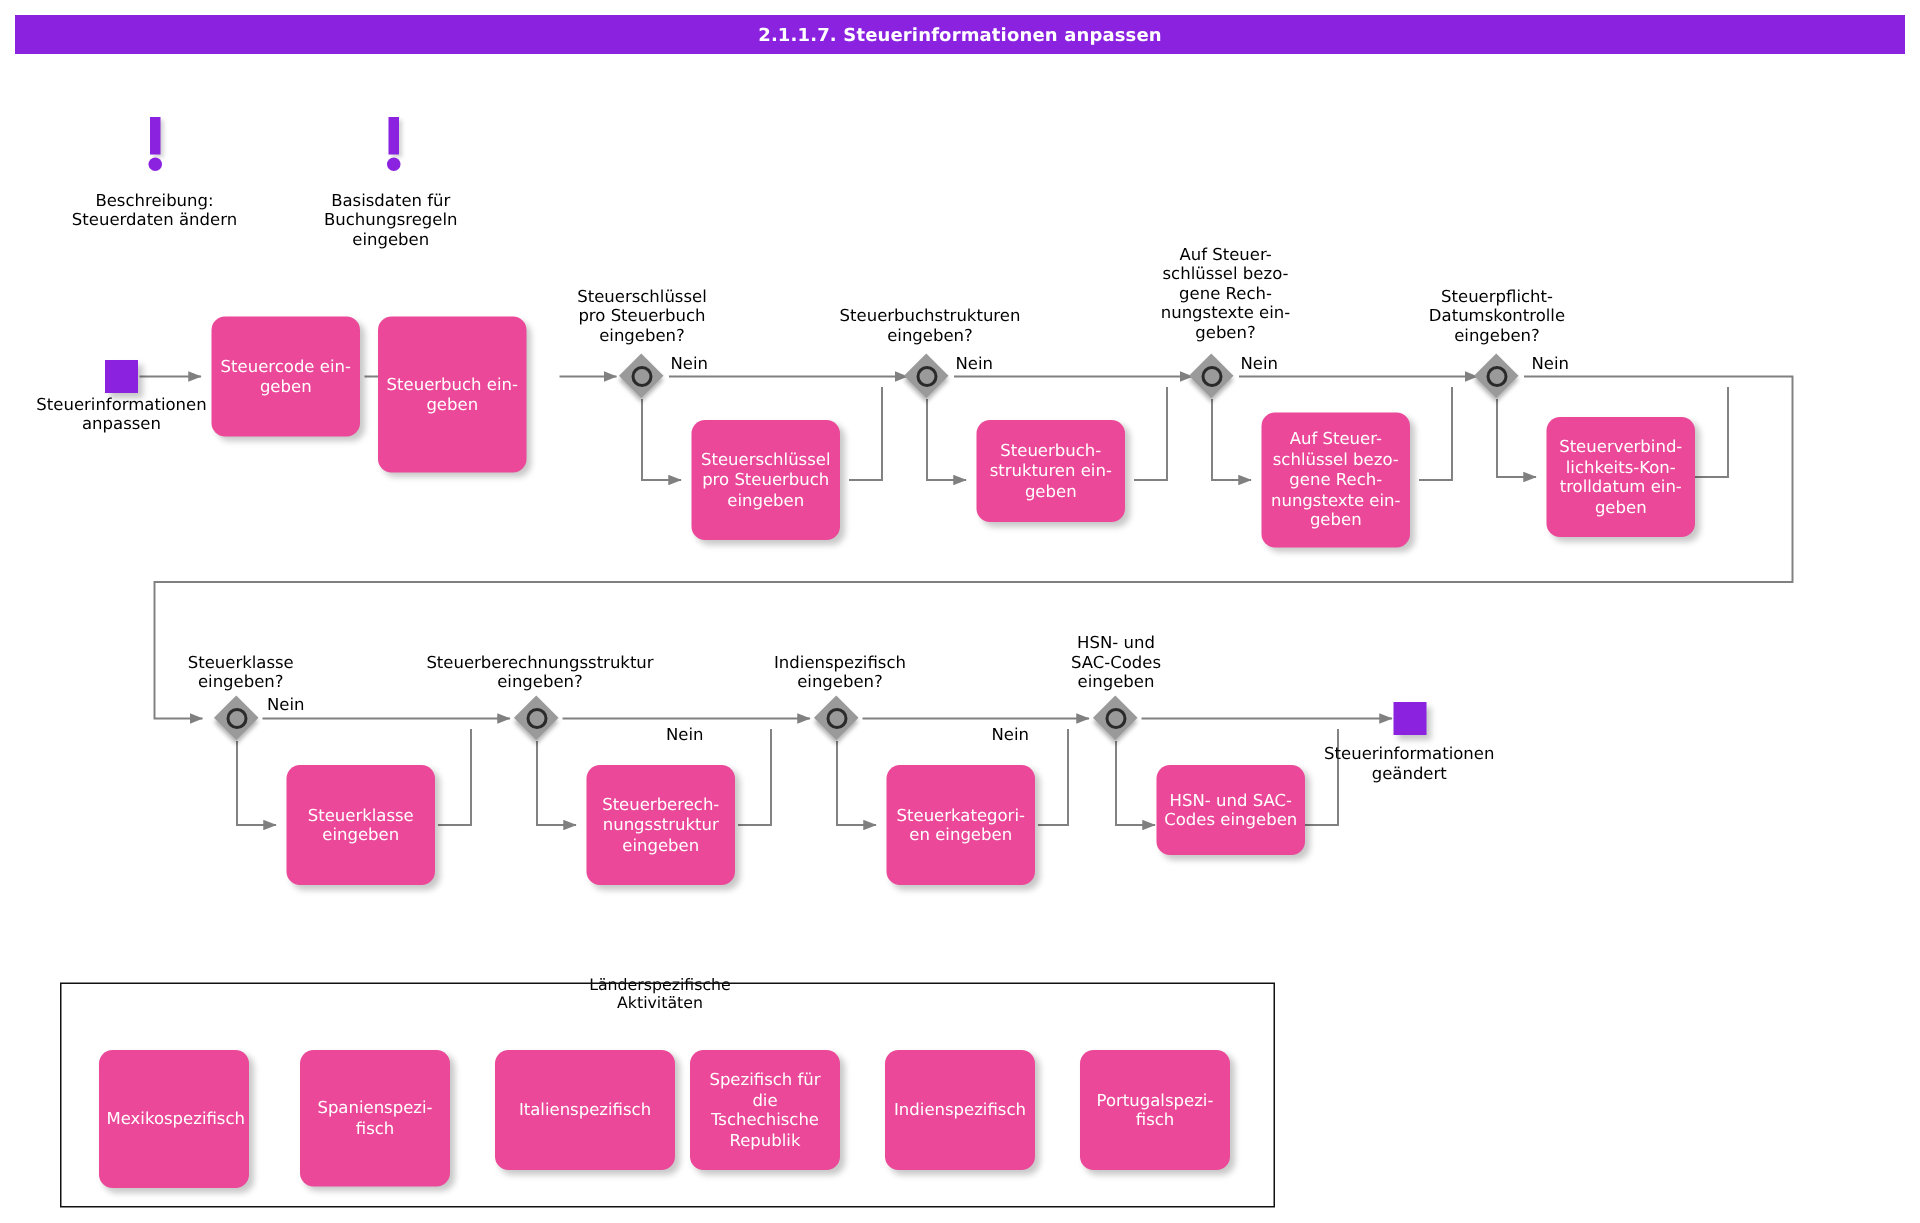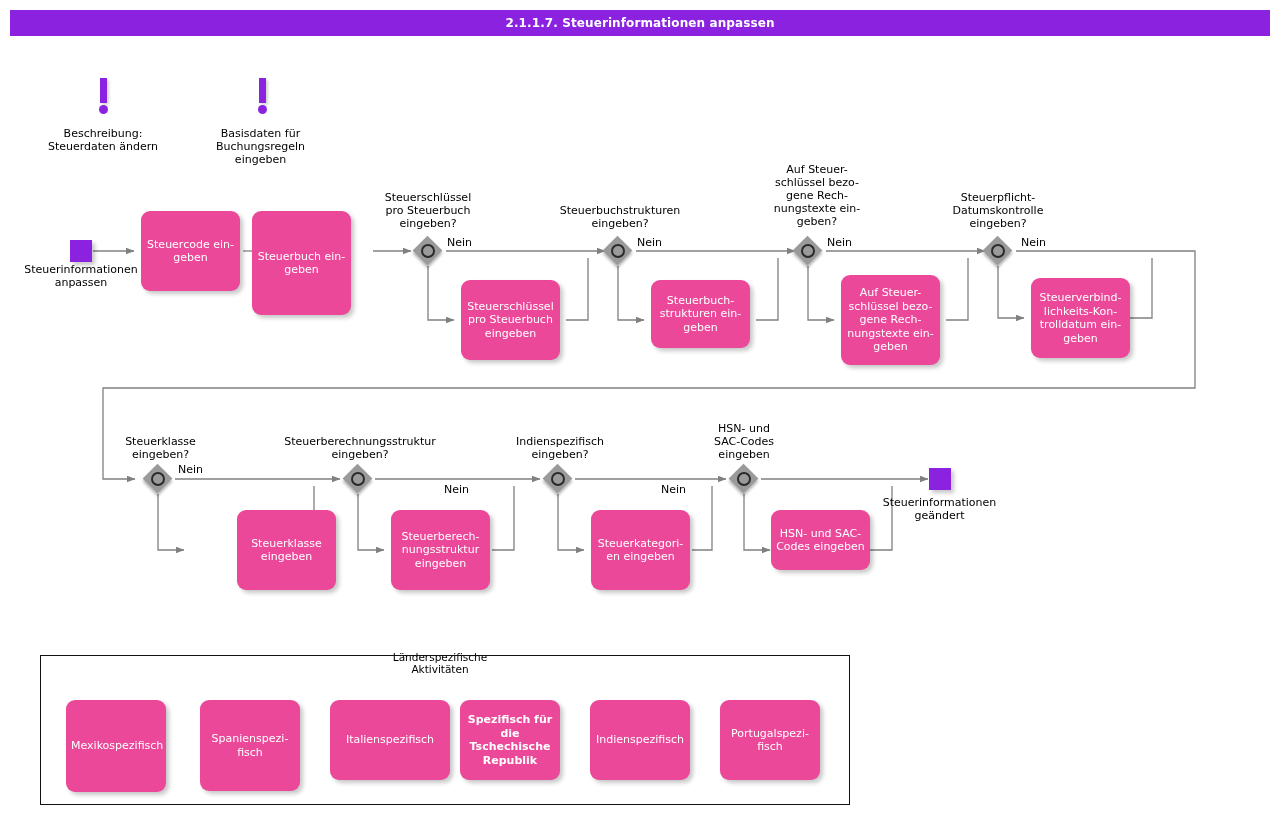--- a/index.html
+++ b/index.html
@@ -331,21 +331,21 @@
 <div class="lbl" style="left:661px; top:483px; width:40px; text-align:left;">Nein</div>
 
 <div class="gateway" style="left:729px; top:464px;">
   <div class="diamond"></div>
   <div class="ring"></div>
 </div>
 <div class="lbl" style="left:694px; top:422px; width:100px;">HSN- und
 SAC-Codes
 eingeben</div>
 
-<div class="task" style="left:191px; top:510px; width:99px; height:80px;margin-left:46px;">
+<div class="task" style="left:191px; top:510px; width:99px; height:80px;">
   <span>Steuerklasse
 eingeben</span>
 </div>
 <div class="task" style="left:391px; top:510px; width:99px; height:80px;align-items:center;">
   <span>Steuerberech-
 nungsstruktur
 eingeben</span>
 </div>
 <div class="task" style="left:591px; top:510px; width:99px; height:80px;">
   <span>Steuerkategori-
@@ -367,21 +367,21 @@
 <div class="task" style="left:66px; top:700px; width:100px; height:92px;">
   <span>Mexikospezifisch</span>
 </div>
 <div class="task" style="left:200px; top:700px; width:100px; height:91px;">
   <span>Spanienspezi-
 fisch</span>
 </div>
 <div class="task" style="left:330px; top:700px; width:120px; height:80px;">
   <span>Italienspezifisch</span>
 </div>
-<div class="task" style="left:460px; top:700px; width:100px; height:80px;font-weight:bold;">
+<div class="task" style="left:460px; top:700px; width:100px; height:80px;">
   <span>Spezifisch für
 die Tschechische
 Republik</span>
 </div>
 <div class="task" style="left:590px; top:700px; width:100px; height:80px;">
   <span>Indienspezifisch</span>
 </div>
 <div class="task" style="left:720px; top:700px; width:100px; height:80px;">
   <span>Portugalspezi-
 fisch</span>

